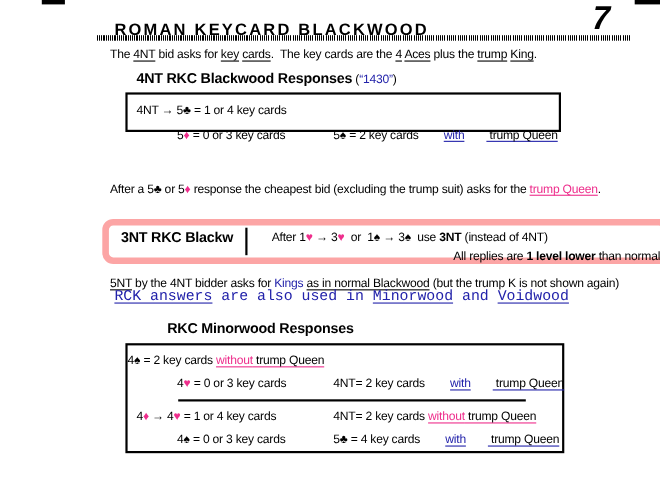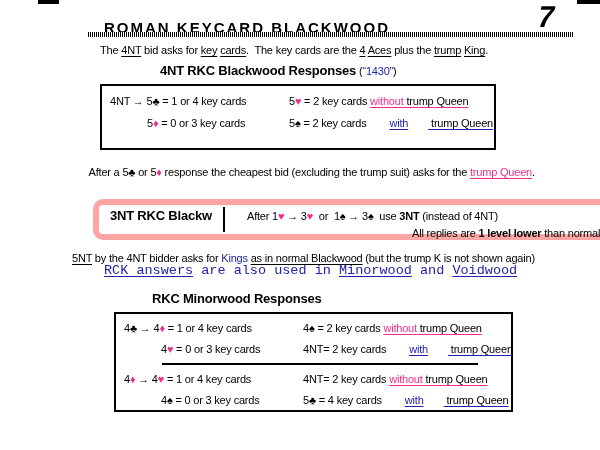--- a/index.html
+++ b/index.html
@@ -15,36 +15,36 @@
          letter-spacing:2px;white-space:pre;margin-left:16px;}
   .page-num{position:absolute;left:538px;top:0px;font-size:30px;font-weight:800;
             transform:skewX(-12deg);}
   .hatch{position:absolute;left:88px;top:32px;width:485px;height:5px;
          background:repeating-linear-gradient(to right,#000 0,#000 1px,#fff 1px,#fff 2px);}
 
   .bodytext{font-size:11px;letter-spacing:-0.2px;white-space:pre;}
   .intro{position:absolute;left:88px;top:32px;margin:12px;}
 
   .subhead{position:absolute;font-size:13px;font-weight:800;letter-spacing:-0.2px;margin:0;white-space:pre;}
-  .sub1{left:124px;top:63px;margin-left:36px;}
+  .sub1{left:124px;top:63px;}
   .sub2{left:124px;top:291px;padding-left:28px;}
   .sub-suffix{font-weight:400;font-size:11px;}
 
   .box{position:absolute;border:2px solid #000;box-sizing:border-box;background:#fff;}
-  .box1{left:100px;top:84px;width:396px;height:66px;padding-top:4px;}
+  .box1{left:114px;top:84px;width:396px;height:36px;padding-top:4px;}
   .box2{left:114px;top:312px;width:399px;height:100px;padding-top:4px;}
 
   .trow{display:flex;height:22px;line-height:22px;}
   .box2 .trow{height:21px;line-height:21px;}
   .cell-l{flex:0 0 187px;padding-left:8px;box-sizing:border-box;}
   .trow.ind .cell-l{padding-left:45px;}
   .cell-r{flex:1;}
   .tdivider{border-top:2px solid #000;height:0;margin:3px 33px 4px 46px;}
 
-  .para{position:absolute;left:72px;top:139px;text-align:right;}
+  .para{position:absolute;left:100px;top:139px;}
   .para p{margin:0;line-height:19px;}
 
   .box3nt{position:absolute;left:93px;top:199px;width:516px;height:41px;
           border:6px solid #fca5a5;border-radius:10px;box-sizing:border-box;
           display:flex;background:#fff;}
   .b3-label{flex:0 0 113px;padding:3px 0 0 11px;font-size:13px;font-weight:800;letter-spacing:-0.2px;white-space:pre;}
   .b3-div{width:2px;background:#000;margin:2px 0;}
   .b3-content{flex:1;padding-top:3px;margin-left:12px;}
   .b3-line1{padding-left:10px;line-height:17px;}
   .b3-line2{text-align:right;line-height:16px;}
@@ -71,21 +71,20 @@
   <div class="page-num">7</div>
   <div class="hatch"></div>
 
   <p class="intro bodytext"><span>The </span><span class="u">4NT</span><span> bid asks for </span><span class="u">key</span><span> </span><span class="u">cards</span><span>.  The key cards are the </span><span class="u">4</span><span> </span><span class="u">Aces</span><span> plus the </span><span class="u">trump</span><span> </span><span class="u">King</span><span>.</span></p>
 
   <h2 class="subhead sub1"><span>4NT RKC Blackwood Responses</span><span class="sub-suffix"><span> (</span><span class="navy">“1430”</span><span>)</span></span></h2>
 
   <div class="box box1">
     <div class="trow bodytext">
       <span class="cell-l"><span>4NT → 5♣ = 1 or 4 key cards</span></span>
-      <span class="cell-r"><span>5</span><span class="pink">♥</span><span> = 2 key cards </span><span class="pink u-pink">without</span><span class="u-pink"> trump Queen</span></span>
     </div>
     <div class="trow ind bodytext">
       <span class="cell-l"><span>5</span><span class="pink">♦</span><span> = 0 or 3 key cards</span></span>
       <span class="cell-r"><span>5♠ = 2 key cards </span><span class="navy u-navy">with</span><span class="u-navy"> trump Queen</span></span>
     </div>
   </div>
 
   <div class="para bodytext">
     <p><span>After a 5♣ or 5</span><span class="pink">♦</span><span> response the cheapest bid (excluding the trump suit) asks for the </span><span class="pink u-pink">trump Queen</span><span>.</span></p>
     <p><span>Cheapest reply denies the Queen, next higher bid  promises the Queen.</span></p>
@@ -100,21 +99,20 @@
       <div class="b3-line2 bodytext"><span>All replies are </span><span class="b">1 level lower</span><span> than normal.</span></div>
     </div>
   </div>
 
   <p class="rck"><span class="u">RCK answers</span><span> are also used in </span><span class="u">Minorwood</span><span> and </span><span class="u">Voidwood</span></p>
 
   <h2 class="subhead sub2">RKC Minorwood Responses</h2>
 
   <div class="box box2">
     <div class="trow bodytext">
-      <span class="cell-l"><span>4♣ → 4</span><span class="pink">♦</span><span> = 1 or 4 key cards</span></span>
       <span class="cell-r"><span>4♠ = 2 key cards </span><span class="pink u-pink">without</span><span class="u-pink"> trump Queen</span></span>
     </div>
     <div class="trow ind bodytext">
       <span class="cell-l"><span>4</span><span class="pink">♥</span><span> = 0 or 3 key cards</span></span>
       <span class="cell-r"><span>4NT= 2 key cards </span><span class="navy u-navy">with</span><span class="u-navy"> trump Queen</span></span>
     </div>
     <div class="tdivider"></div>
     <div class="trow bodytext">
       <span class="cell-l"><span>4</span><span class="pink">♦</span><span> → 4</span><span class="pink">♥</span><span> = 1 or 4 key cards</span></span>
       <span class="cell-r"><span>4NT= 2 key cards </span><span class="pink u-pink">without</span><span class="u-pink"> trump Queen</span></span>

